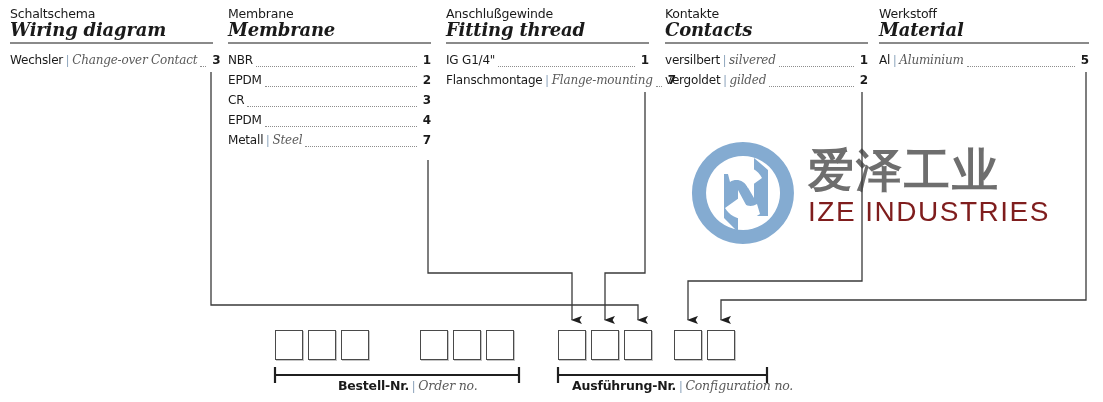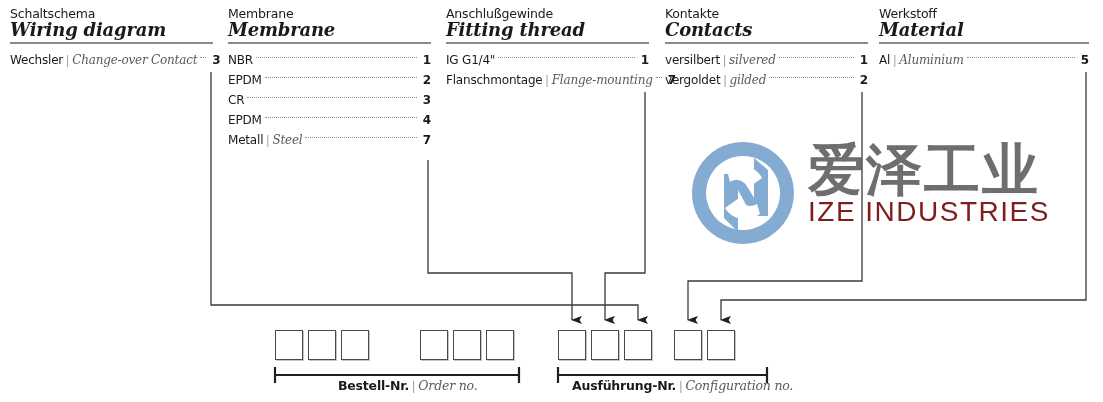--- a/index.html
+++ b/index.html
@@ -13,21 +13,21 @@
   }
   #stage{position:absolute;left:0;top:0;width:1103px;height:402px;}
 
   
   .wm{position:absolute;pointer-events:none;}
   #watermark{left:690px;top:140px;width:400px;height:110px;}
   .wm-logo{position:absolute;left:0;top:0;width:106px;height:106px;}
   .wm-text{position:absolute;left:118px;top:4px;}
   .wm-cn{
     font-family:"DejaVu Sans", sans-serif;
-    font-size:56px;font-weight:700;color:#6e6e6e;
+    font-size:46px;font-weight:700;color:#6e6e6e;
     letter-spacing:2px;line-height:52px;white-space:nowrap;
   }
   .wm-en{
     font-family:"Liberation Sans", sans-serif;
     font-size:28px;font-weight:400;color:#7f1d1d;
     letter-spacing:1.5px;line-height:32px;white-space:nowrap;
   }
 
   
   .col{position:absolute;top:6px;}
@@ -39,21 +39,21 @@
   }
   .head-en{
     font-family:"DejaVu Serif", serif;
     font-style:italic;font-weight:700;font-size:18px;color:#1a1a1a;
     letter-spacing:-.2px;white-space:nowrap;margin-top:1px;
   }
   .rule{height:2px;background:#8a8a8a;margin-top:5px;}
 
   .rows{margin-top:6px;}
   .row{
-    display:flex;align-items:center;
+    display:flex;align-items:flex-end;
     font-size:12px;line-height:20px;white-space:nowrap;
     color:#1a1a1a;
   }
   .r-de{font-family:"DejaVu Sans", sans-serif;font-weight:400;letter-spacing:-.2px;}
   .r-sep{color:#8fa6bd;padding:0 3px;font-weight:400;}
   .r-en{
     font-family:"DejaVu Serif", serif;font-style:italic;
     color:#5a5a5a;letter-spacing:-.2px;
   }
   .r-dots{

